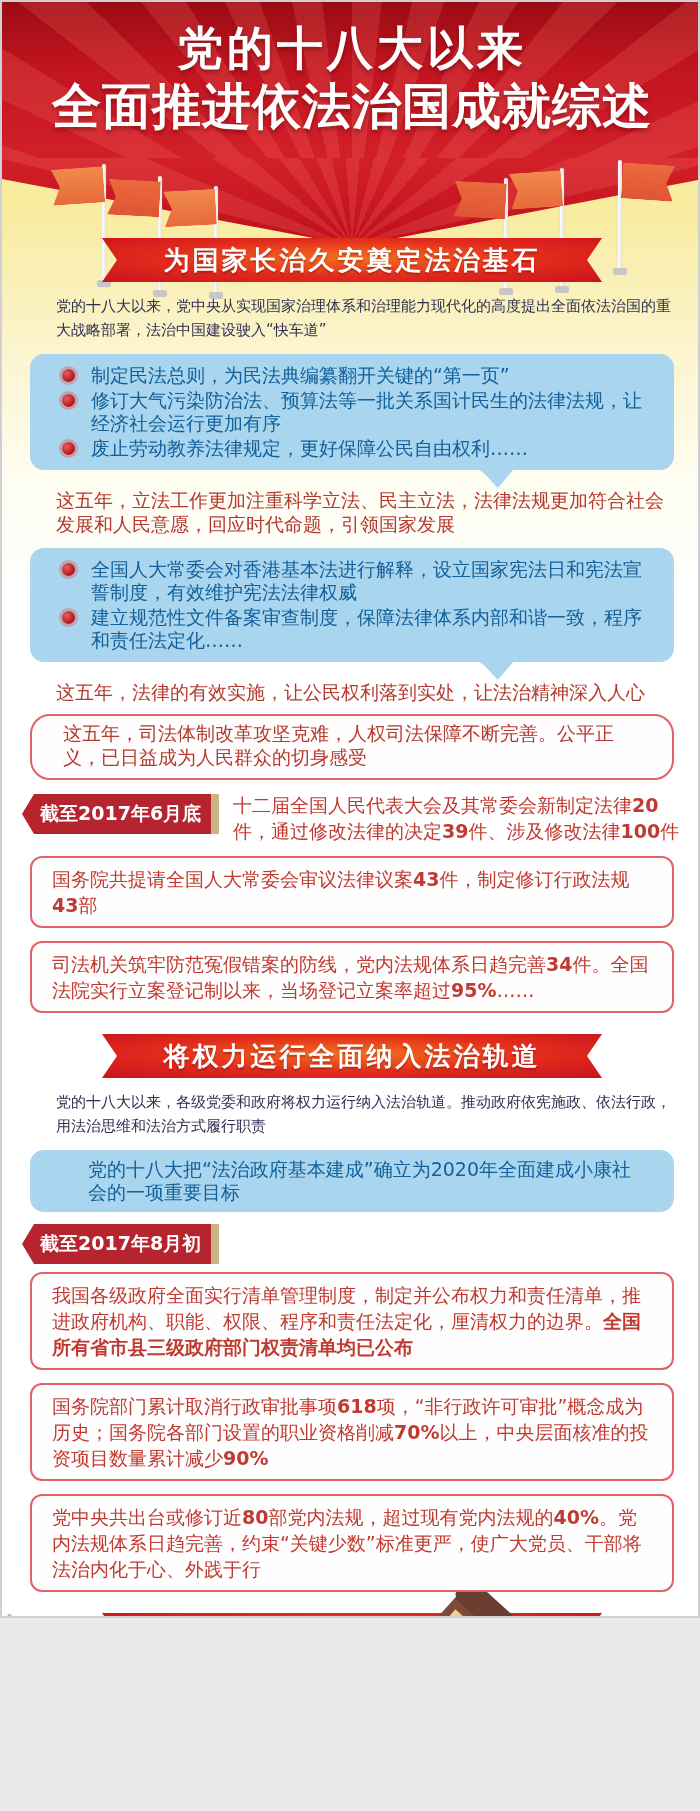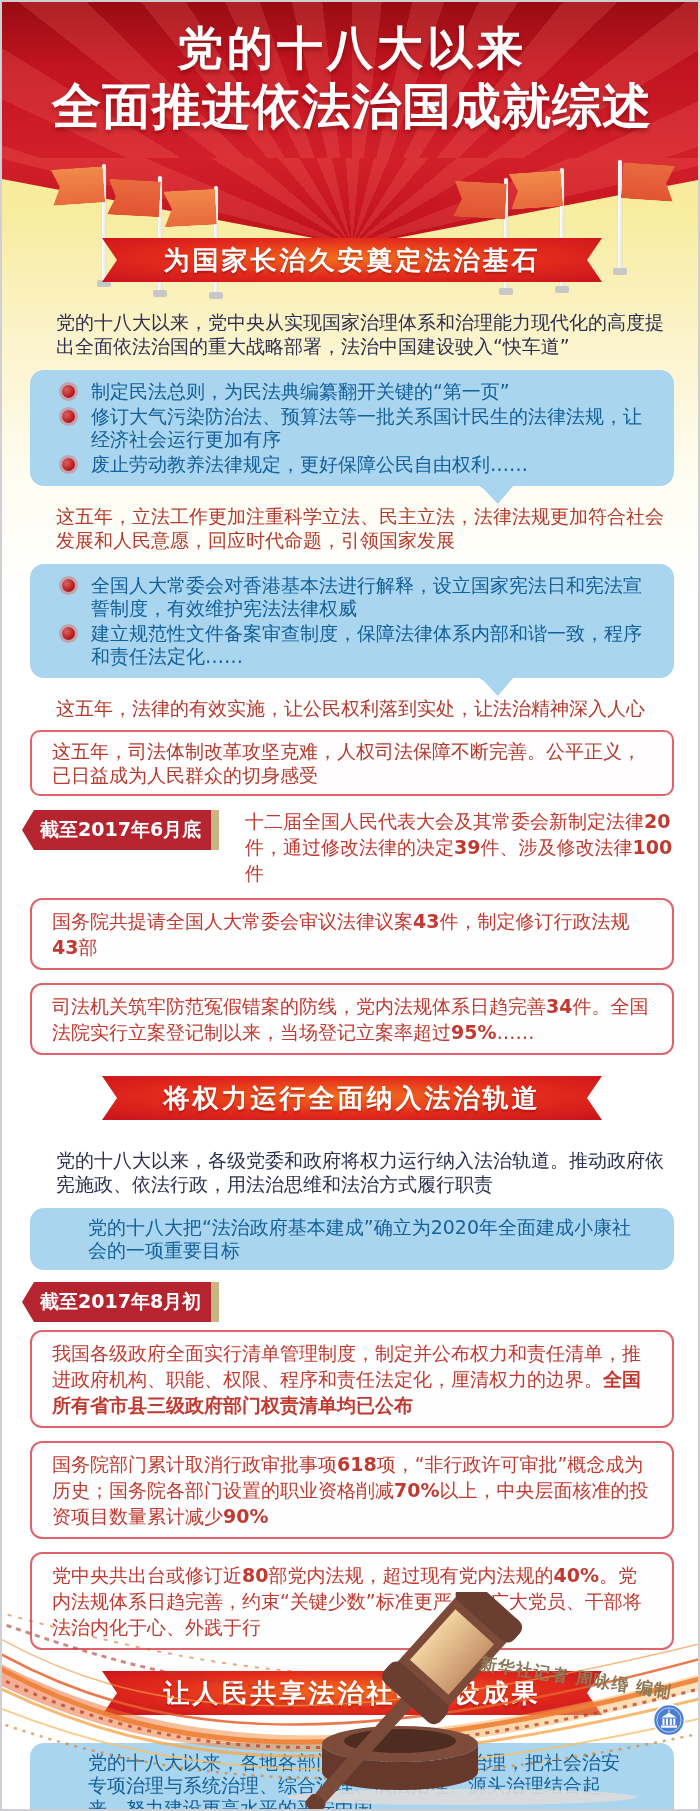--- a/index.html
+++ b/index.html
@@ -1,17 +1,17 @@
 <!DOCTYPE html>
 <html><head>
 <meta charset="utf-8">
 <style>
   html,body{margin:0;padding:0;background:#e9e9ec;}
   .page{
-    position:relative;width:700px;height:1811px;margin:0 auto;overflow:hidden;
+    position:relative;width:700px;height:1618px;margin:0 auto;overflow:hidden;
     box-sizing:border-box;border:2px solid #cfcfd4;
     background:linear-gradient(180deg,#f7e89b 0px,#f8ec9f 210px,#fbf3c9 330px,#fefdf2 480px,#ffffff 600px,#ffffff 100%);
     font-family:"DejaVu Sans",sans-serif;
   }
   
   .banner{
     position:absolute;top:0;left:0;width:700px;height:158px;
     background:
       repeating-conic-gradient(from 243deg at 50% 165%, rgba(255,120,110,.20) 0 6.5deg, rgba(255,120,110,0) 6.5deg 13deg),
       linear-gradient(180deg,#990c13 0%,#c01420 40%,#d2202a 100%);
@@ -29,59 +29,59 @@
   .pole{position:absolute;width:4px;background:linear-gradient(90deg,#ffffff,#e4e4e4);border-radius:2px;box-shadow:0 0 1px #b9b9b9;}
   .pole-base{position:absolute;width:14px;height:7px;background:#c7c7c7;border-radius:2px;}
   .cloth{position:absolute;width:52px;height:36px;}
   .cloth.l{clip-path:polygon(0 0,100% 0,100% 100%,0 100%,15% 50%);}
   .cloth.r{clip-path:polygon(0 0,100% 0,85% 50%,100% 100%,0 100%);}
   .cloth.c1{background:linear-gradient(180deg,#f08a4a,#e86a3c);}
   .cloth.c2{background:linear-gradient(180deg,#ea6a3e,#e05434);}
   
   .content{position:absolute;top:236px;left:0;width:700px;}
   .ribbon{
-    width:500px;height:44px;margin:0 auto 28px auto;line-height:44px;text-align:center;
+    width:500px;height:44px;margin:0 auto 12px auto;line-height:44px;text-align:center;
     color:#fff;font-size:26px;font-weight:bold;letter-spacing:3px;
     background:radial-gradient(ellipse at 50% 45%,#f4701e 0%,#e22a1c 55%,#c9121d 100%);
     clip-path:polygon(0 0,100% 0,97% 50%,100% 100%,0 100%,3% 50%);
     text-shadow:0 2px 2px rgba(90,0,0,.35);
   }
-  .para-navy{margin:0 28px 10px 54px;width:620px;color:#2f3050;font-size:19px;line-height:24px;}
+  .para-navy{margin:0 28px 10px 54px;width:620px;color:#2f3050;font-size:15px;line-height:24px;}
   .para-red{margin:0 28px 10px 54px;width:620px;color:#b43a2e;font-size:19px;line-height:24px;font-weight:500;}
   .bluebox{
     position:relative;margin:12px auto 12px auto;width:644px;box-sizing:border-box;
     background:#a9d6ee;border-radius:14px;padding:8px 24px 8px 24px;
     color:#14609b;font-size:19px;line-height:23px;
   }
   .bluebox.plain{padding-left:58px;padding-right:40px;}
   .bullet-row{display:flex;margin:2px 0;}
   .dot{flex:0 0 13px;width:13px;height:13px;margin:5px 16px 0 8px;border-radius:50%;
     background:radial-gradient(circle at 35% 35%,#e06060,#b31217 70%);
     box-shadow:0 0 0 3px rgba(213,124,124,.55);}
   .bubble-tail{
     position:absolute;bottom:-18px;right:160px;width:36px;height:19px;background:#a9d6ee;
     clip-path:polygon(0 0,100% 0,55% 100%,18% 25%);
   }
   .whitebox{
     margin:6px auto 12px auto;width:644px;box-sizing:border-box;
-    background:#fffdfd;border:2px solid #e0636c;border-radius:10px;
-    padding:7px 20px;color:#b43a2e;font-size:19px;line-height:24px;
+    background:#fffdfd;border:2px solid #e0636c;border-radius:20px;
+    padding:7px 31px;color:#b43a2e;font-size:19px;line-height:24px;font-family:Liberation Mono, monospace;
   }
   .statbox{
     margin:0 auto 13px auto;width:644px;box-sizing:border-box;
     background:#fffefe;border:2px solid #e0636c;border-radius:12px;
     padding:8px 20px;color:#c13a31;font-size:19px;line-height:26px;
   }
   .seg-bold{font-weight:bold;}
   .datelabel{
     display:inline-block;background:#b5242f;color:#fff;font-size:19px;font-weight:bold;
     padding:7px 10px 7px 18px;border-right:8px solid #c9b583;
     clip-path:polygon(0 50%,12px 0,100% 0,100% 100%,12px 100%);
   }
-  .stat-row{display:flex;margin:2px 18px 12px 20px;align-items:flex-start;gap:12px;}
+  .stat-row{display:flex;margin:2px 18px 12px 20px;align-items:flex-start;}
   .stat-row .datelabel{flex:0 0 auto;margin-top:2px;}
   .stat-row .stat-text{flex:1;margin-left:14px;color:#c13a31;font-size:19px;line-height:26px;}
   .label-line{margin:4px 0 8px 20px;}
   .gap-lg{height:8px;}
   
   .footer-art{position:absolute;top:1590px;left:0;width:700px;height:221px;pointer-events:none;}
   .credit{
     position:absolute;top:1650px;left:478px;white-space:nowrap;
     transform:rotate(8.5deg);transform-origin:left center;
     color:#8f7856;font-size:17px;font-weight:bold;letter-spacing:1px;

